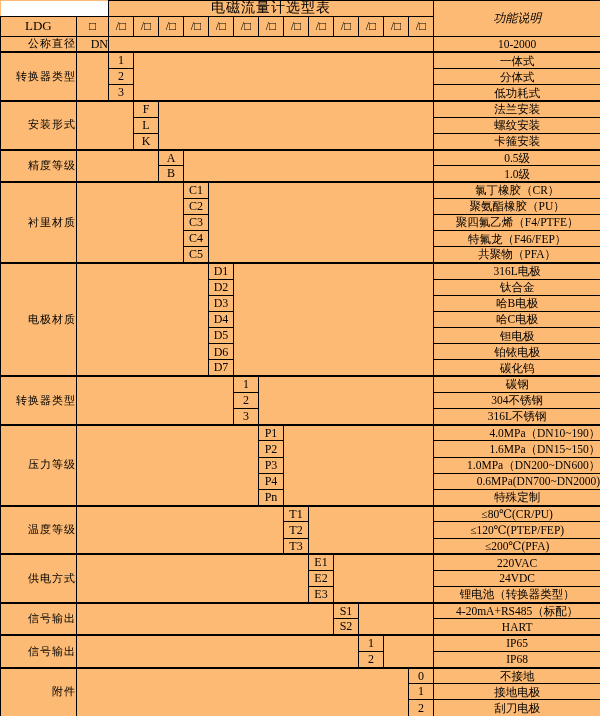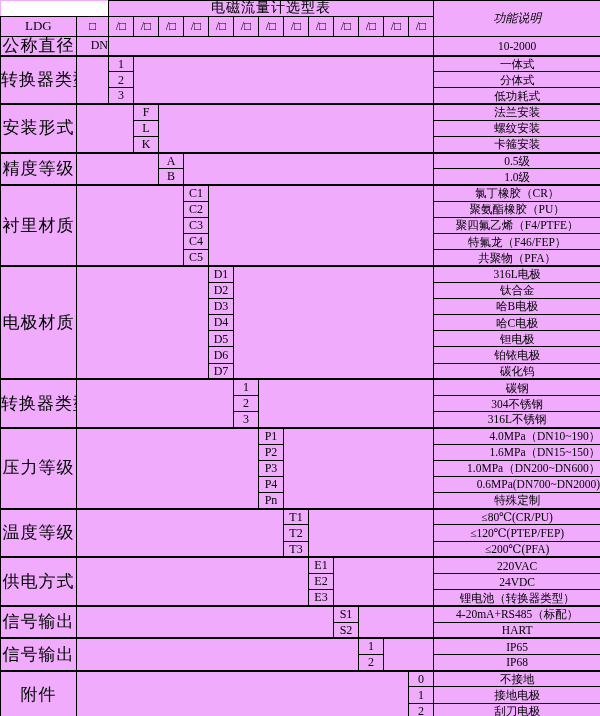--- a/index.html
+++ b/index.html
@@ -1,31 +1,31 @@
 <!DOCTYPE html>
 <html><head>
 <meta charset="utf-8">
 <style>
   html,body{margin:0;padding:0;background:#fff;}
-  .page{width:600px;height:716px;background:#f0abfc;overflow:hidden;
+  .page{width:600px;height:716px;background:#fdba74;overflow:hidden;
         font-family:"Liberation Serif","DejaVu Serif",serif;color:#000;}
   table.sel{width:600px;height:716px;table-layout:fixed;border-collapse:collapse;}
   td{border:1px solid #000;padding:0;text-align:center;vertical-align:middle;
      font-size:12px;line-height:1.05;white-space:nowrap;overflow:hidden;}
   tr{height:16.2px;}
   tr.t-row{height:15px;}
   tr.m-row{height:20px;}
   td.corner{border-top:none;border-left:none;background:#fff;}
   td.title-cell{font-size:14px;letter-spacing:1px;}
   td.fh{font-size:12px;font-style:italic;}
   td.left{text-align:right;padding-left:2px;}
   td.prefix{text-align:left;padding-left:24px;font-size:13px;}
   td.code{font-size:12px;}
   td.slot{font-size:12px;}
-  td.label{font-size:17px;letter-spacing:1px;}
+  td.label{font-size:11px;letter-spacing:1px;text-align:right;}
   td.desc{font-size:11.5px;margin-top:24px;}
   td.sec-top{border-top:2px solid #000;}
 </style>
 </head>
 <body>
 
 <div class="page">
   <table class="sel">
     <colgroup id="cols">
         <col style="width: 76px;">

